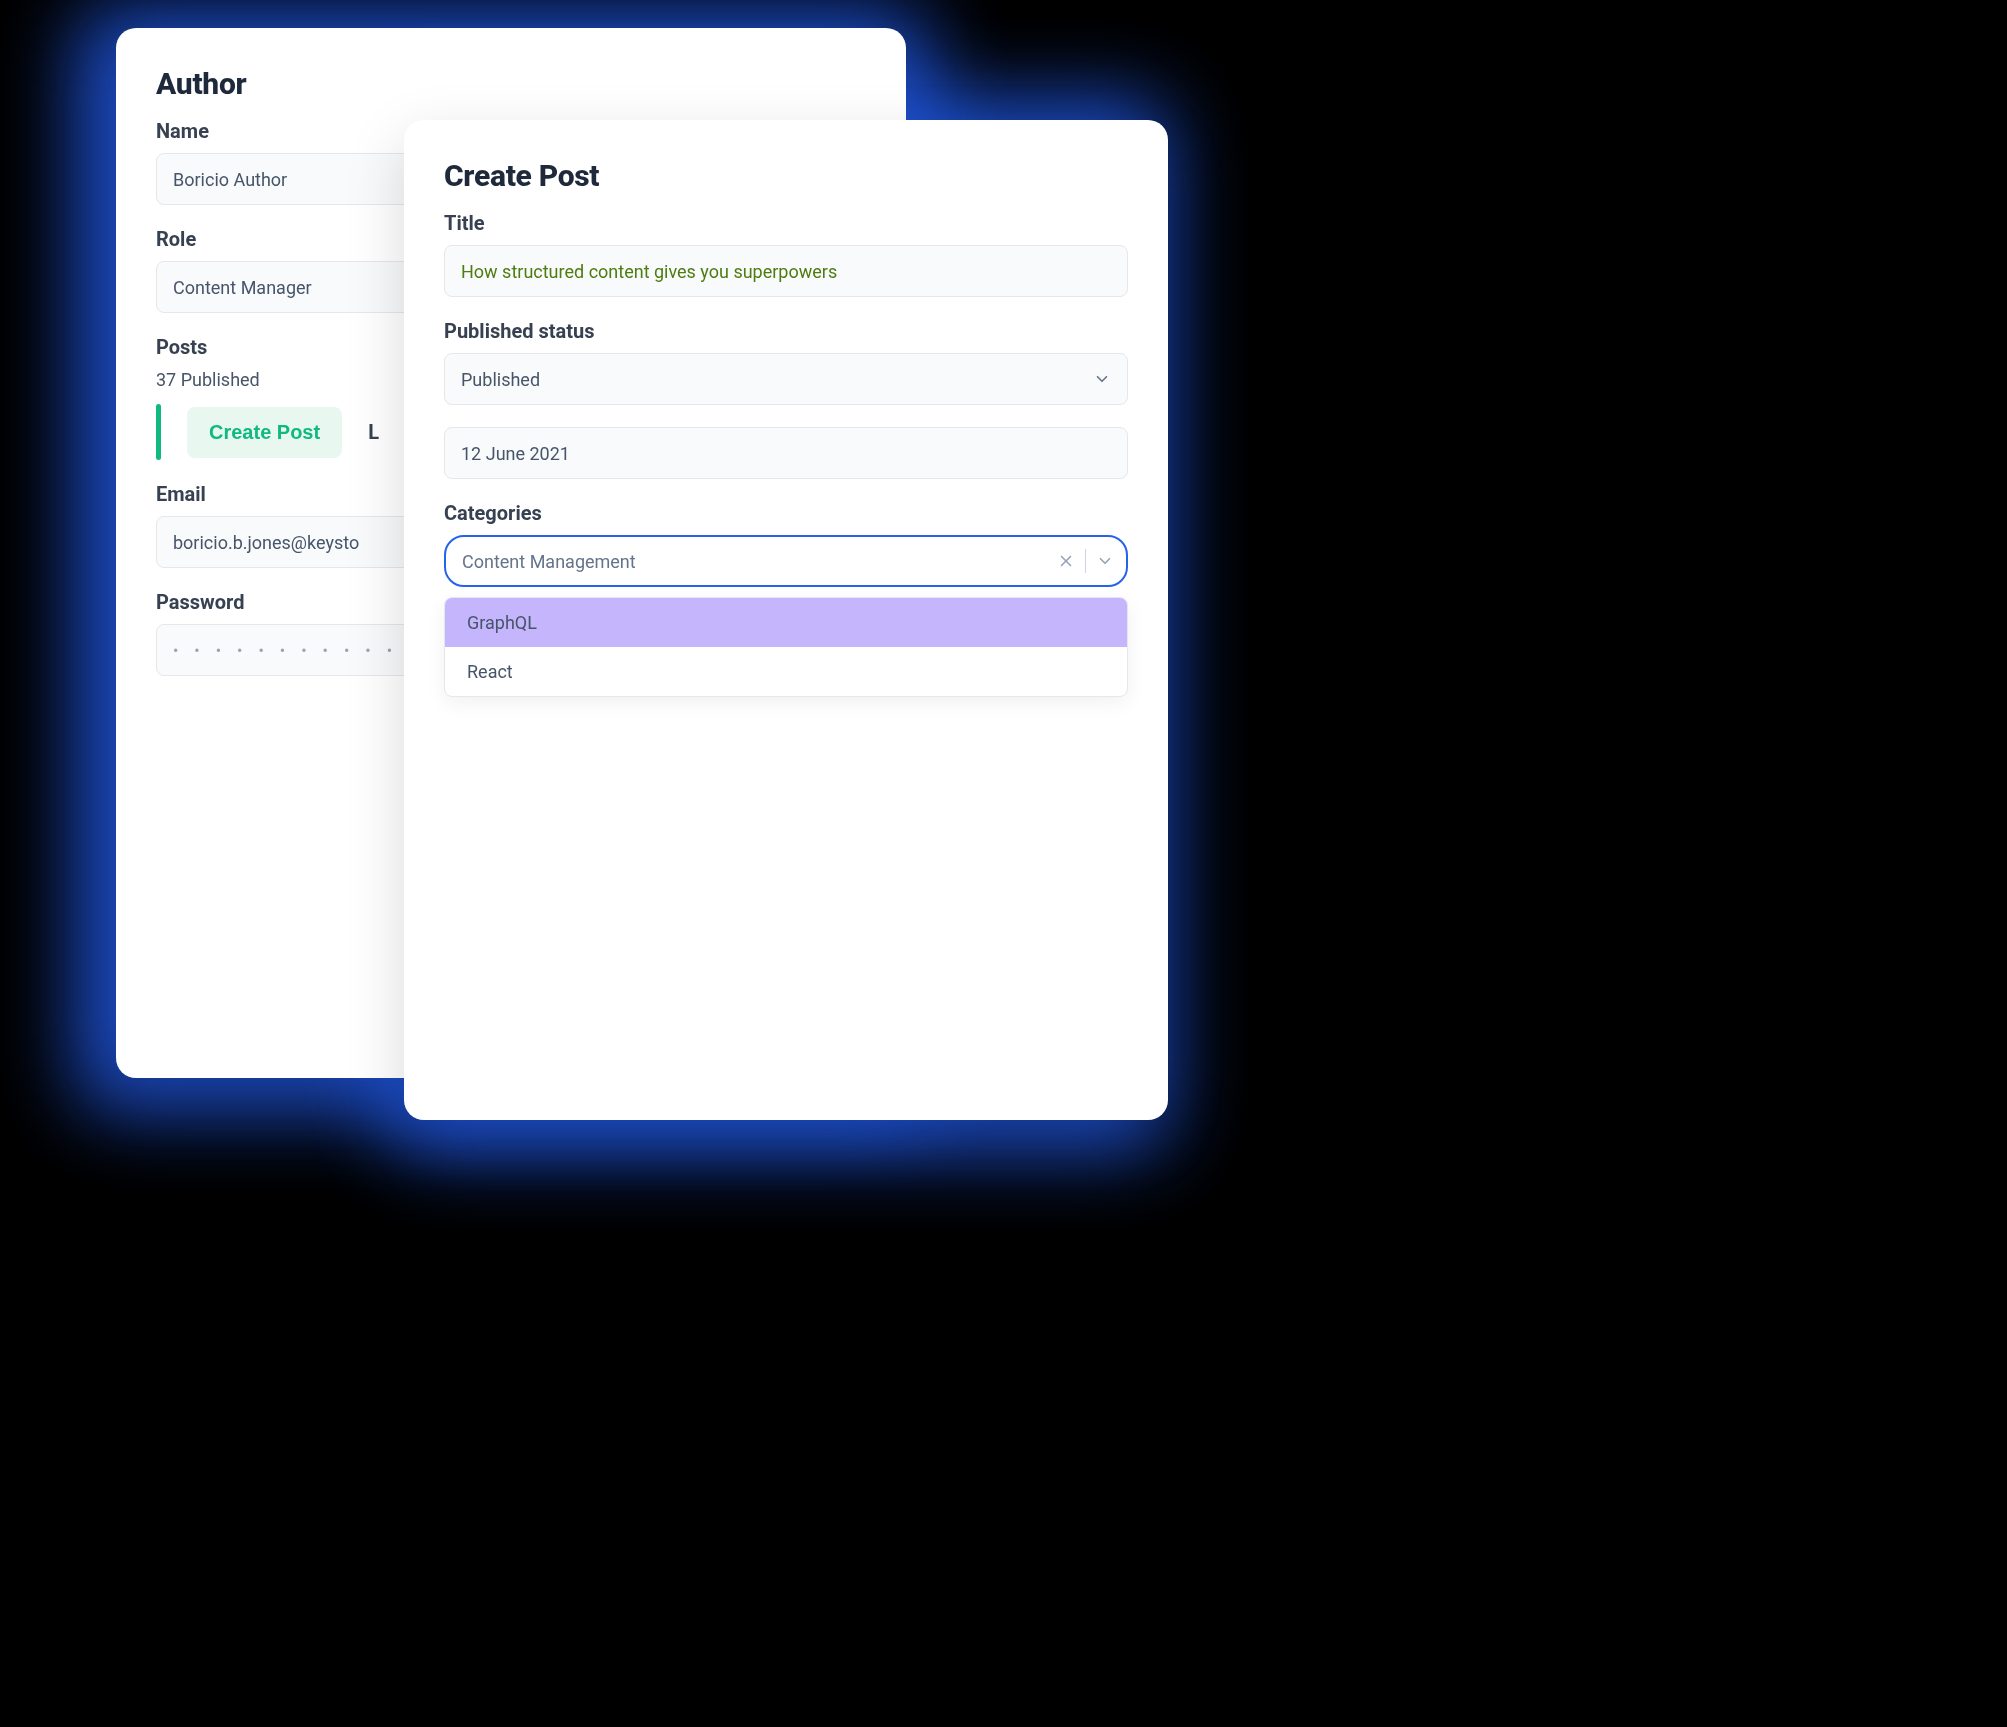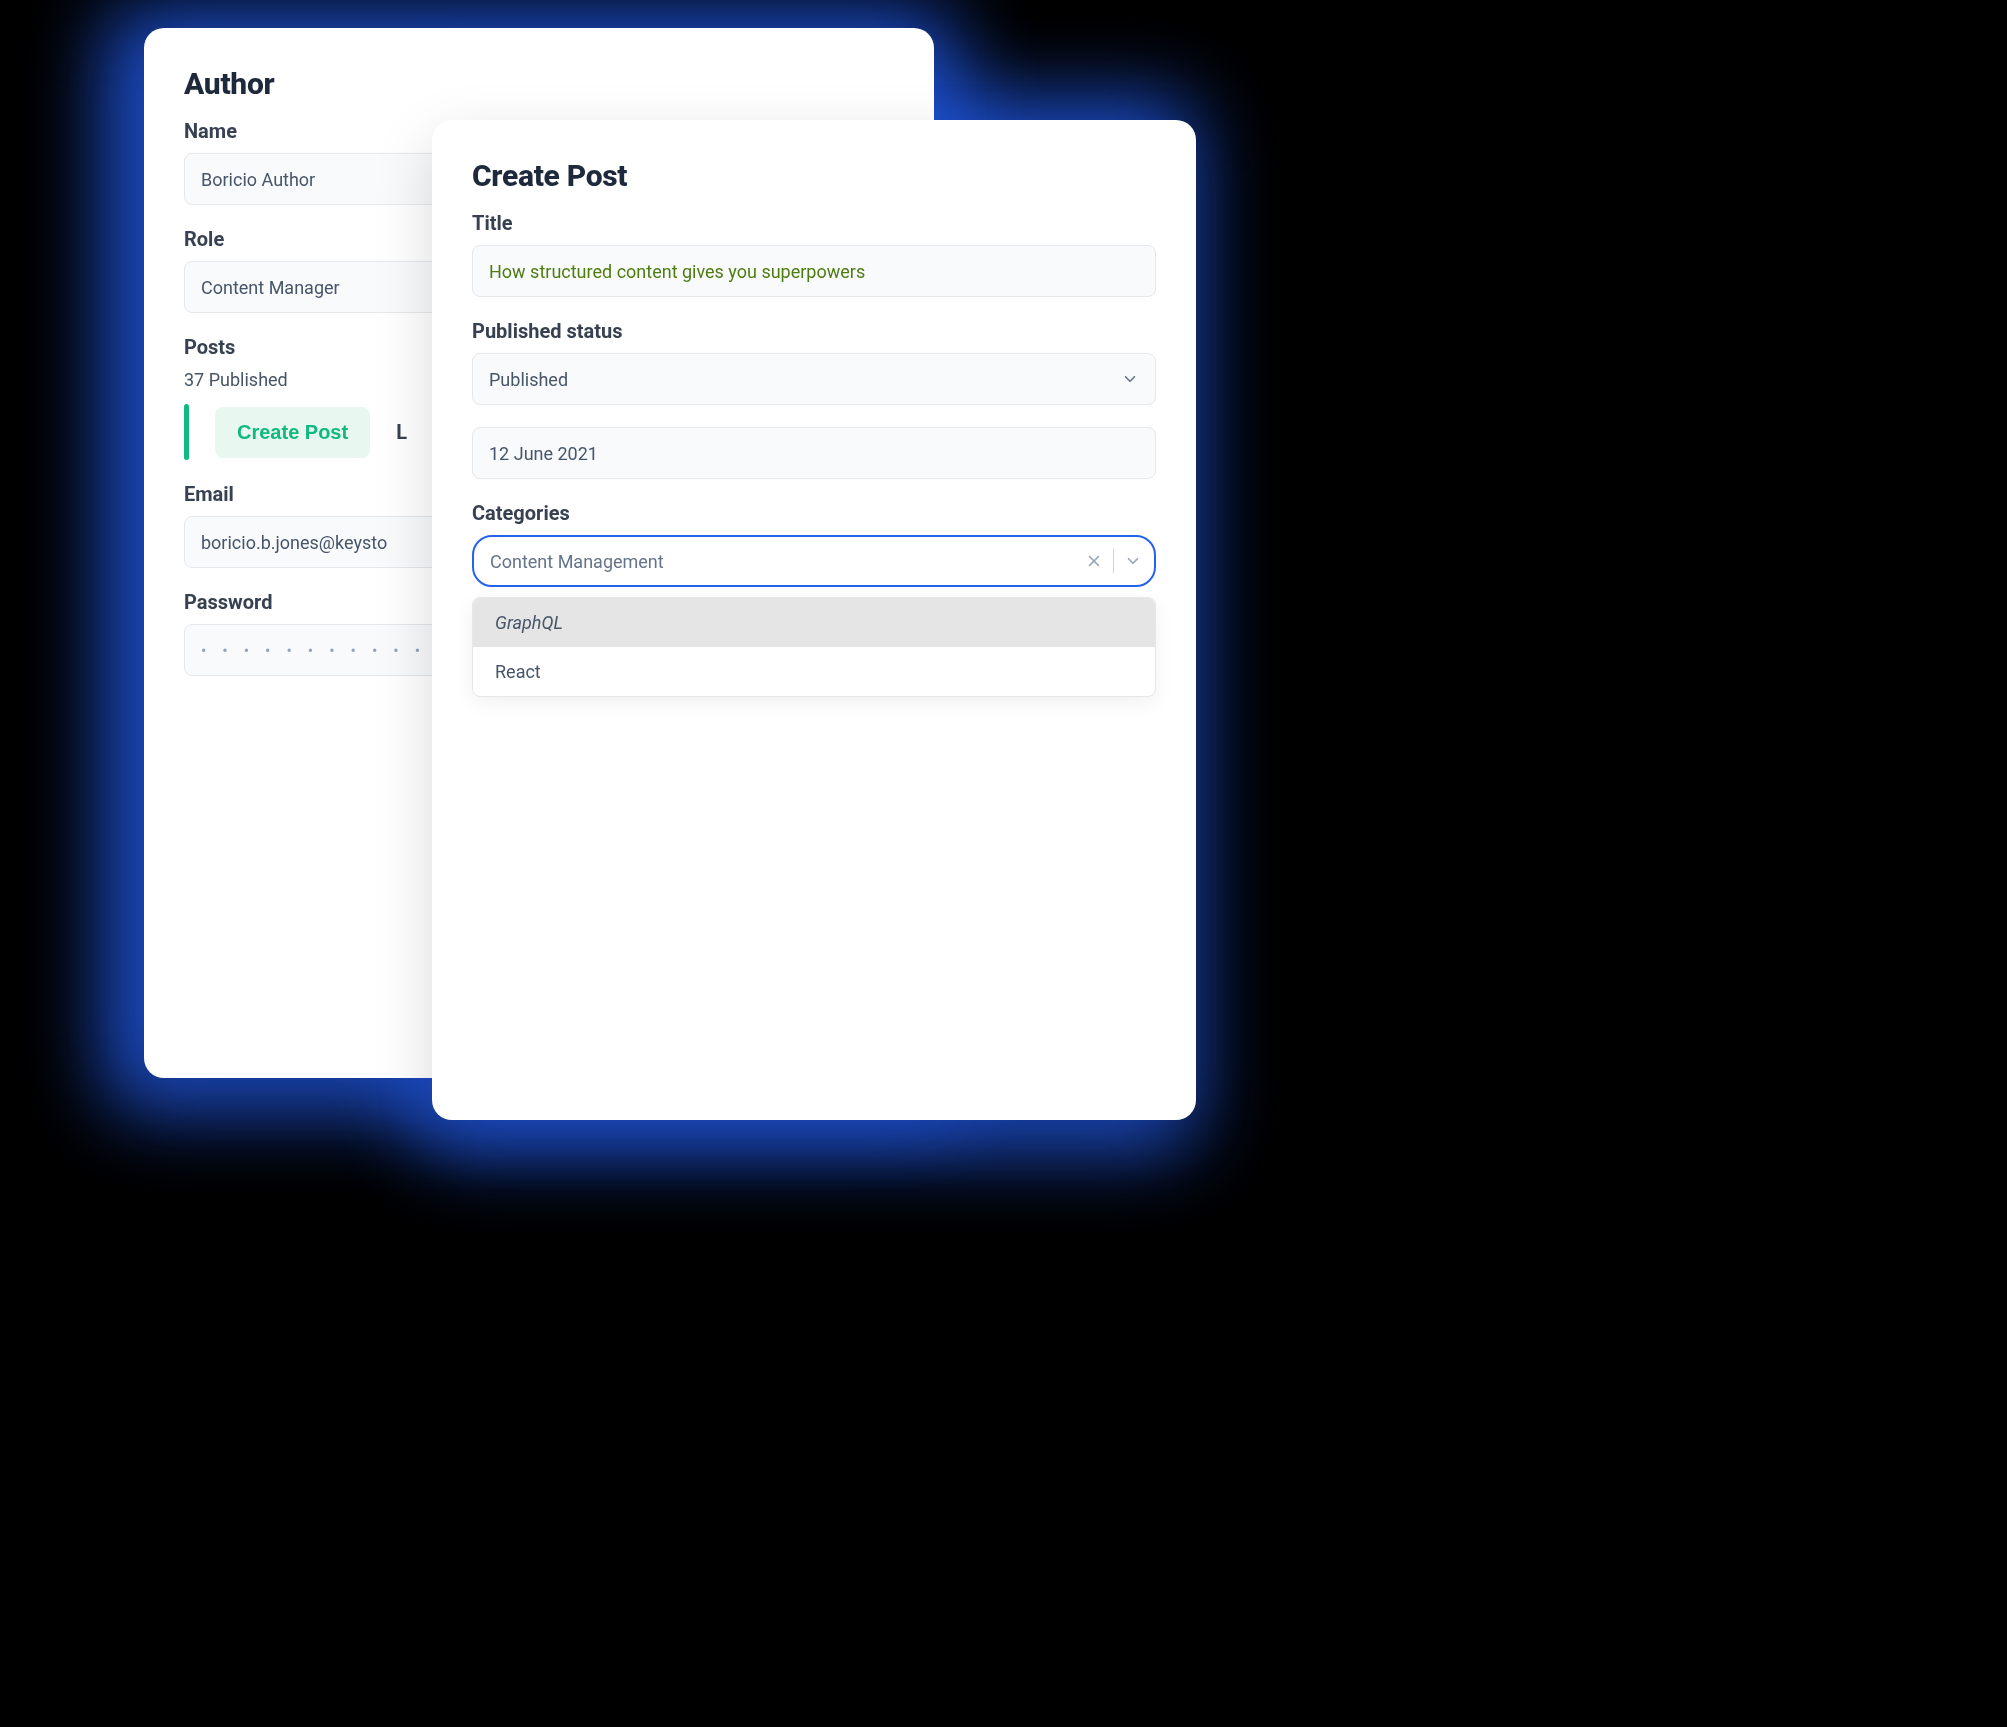--- a/index.html
+++ b/index.html
@@ -6,21 +6,21 @@
     body {
       font-family: -apple-system, BlinkMacSystemFont, "Segoe UI", Roboto, Helvetica, Arial, sans-serif;
       background: #000;
       width: 2007px;
       height: 1727px;
       position: relative;
       overflow: hidden;
     }
     .stage {
       position: absolute;
-      left: 66px;
+      left: 38px;
       top: 0;
       width: 1540px;
       height: 1280px;
     }
     .glow {
       position: absolute;
       border-radius: 32px;
       filter: blur(40px);
       background: #2563ff;
       opacity: 0.85;
@@ -164,22 +164,21 @@
       overflow: hidden;
       background: #fff;
       box-shadow: 0 6px 20px rgba(0,0,0,0.06);
     }
     .dropdown-item {
       padding: 14px 22px;
       font-size: 18px;
       color: #475569;
     }
     .dropdown-item.hover {
-      background: #e5e5e5;
-      font-style: italic;
+      background: #c4b5fd;
     }
     svg { display: block; }
   </style>
 </head>
 <body>
 
 <div class="stage">
   <div class="glow a"></div>
   <div class="glow b"></div>
 

